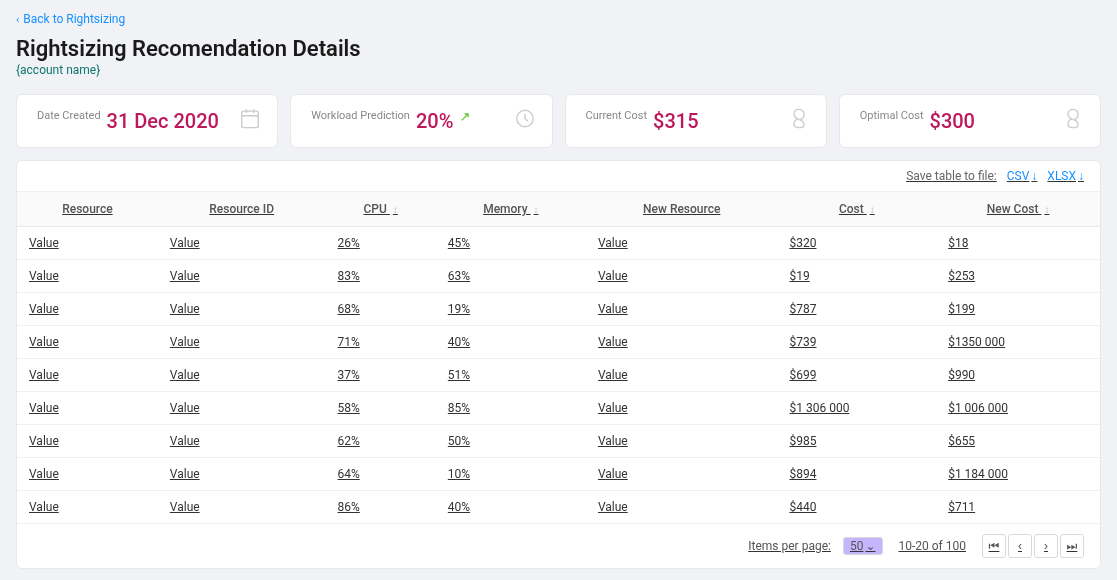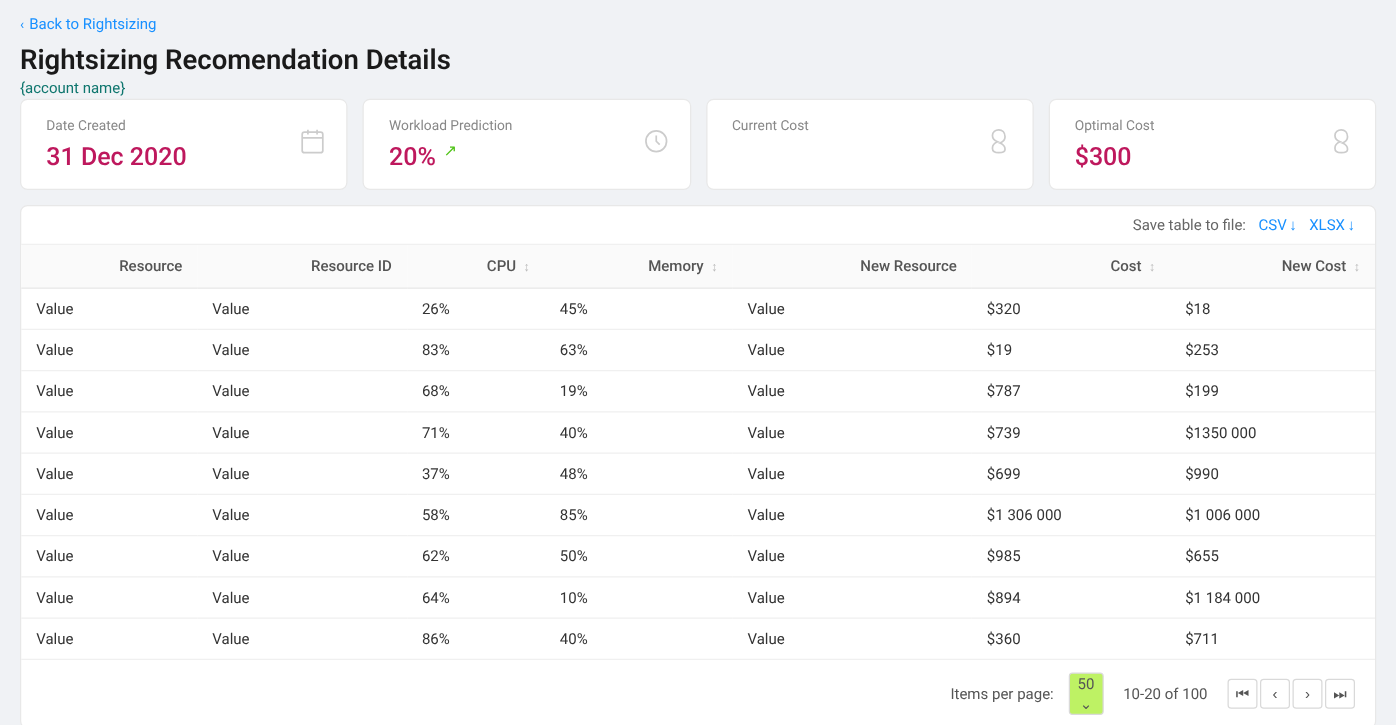--- a/index.html
+++ b/index.html
@@ -22,21 +22,21 @@
       font-size: 12px;
       cursor: pointer;
       padding: 12px 16px 6px;
       gap: 4px;
       text-decoration: none;
     }
     .back-chevron {
       font-size: 11px;
     }
     .header {
-      padding: 4px 16px 2px;
+      padding: 4px 16px 17px;
       background: #f0f2f5;
     }
     .page-title {
       font-size: 22px;
       font-weight: 600;
       color: #1a1a1a;
       margin-bottom: 2px;
     }
     .account-name {
       font-size: 12px;
@@ -48,21 +48,21 @@
       padding: 0 16px 12px;
       gap: 12px;
     }
     .metric-card {
       background: #fff;
       border: 1px solid #e8e8e8;
       border-radius: 6px;
       padding: 14px 20px;
       flex: 1;
       display: flex;
-      flex-direction: column;
+      flex-direction: row;
       gap: 6px;
       position: relative;
     }
     .metric-label {
       font-size: 11px;
       color: #888;
     }
     .metric-value {
       font-size: 20px;
       font-weight: 500;
@@ -84,20 +84,21 @@
     .trend-up {
       color: #52c41a;
       font-size: 13px;
     }
     .main-content {
       background: #fff;
       margin: 0 16px;
       border-radius: 6px;
       border: 1px solid #e8e8e8;
       padding: 0;
+      text-decoration: underline;
     }
     .table-toolbar {
       display: flex;
       justify-content: flex-end;
       align-items: center;
       padding: 8px 16px;
       gap: 6px;
       font-size: 12px;
       color: #666;
       border-bottom: 1px solid #f0f0f0;
@@ -116,21 +117,21 @@
     }
     table {
       width: 100%;
       border-collapse: collapse;
     }
     thead tr {
       background: #fafafa;
     }
     th {
       padding: 10px 12px;
-      text-align: right;
+      text-align: center;
       font-weight: 500;
       color: #555;
       font-size: 12px;
       border-bottom: 1px solid #e8e8e8;
       white-space: nowrap;
     }
     th .sort-icon {
       color: #bbb;
       font-size: 10px;
       margin-left: 3px;
@@ -159,22 +160,21 @@
       text-align: center;
     }
     .per-page-select {
       display: inline-flex;
       align-items: center;
       gap: 2px;
       border: 1px solid #d9d9d9;
       border-radius: 3px;
       padding: 1px 6px;
       cursor: pointer;
-      background: #bef264;
-      flex-direction: column;
+      background: #c4b5fd;
     }
     .pagination-info {
       margin: 0 8px;
     }
     .page-nav {
       display: inline-flex;
       gap: 2px;
     }
     .page-btn {
       width: 24px;
@@ -221,20 +221,21 @@
           <span class="metric-value">20%</span>
           <span class="trend-up">↗</span>
         </div>
       <span class="metric-icon"><svg width="22" height="22" viewBox="0 0 24 24" fill="none" stroke="#ccc" stroke-width="1.5">
             <circle cx="12" cy="12" r="9"></circle>
             <polyline points="12 7 12 12 15 15"></polyline>
           </svg></span>
     </div>
       <div class="metric-card">
       <span class="metric-label">Current Cost</span>
+      <span class="metric-value">$315</span>
       <span class="metric-icon"><svg width="22" height="22" viewBox="0 0 24 24" fill="none" stroke="#ccc" stroke-width="1.5">
             <path d="M12 2C9 2 6.5 4 6.5 7c0 2.5 2 4.5 4.5 5.5-2.5 1-4.5 3-4.5 5.5C6.5 21 9 22 12 22s5.5-1 5.5-3c0-2.5-2-4.5-4.5-5.5 2.5-1 4.5-3 4.5-5.5C17.5 4 15 2 12 2z"></path>
           </svg></span>
     </div>
       <div class="metric-card">
       <span class="metric-label">Optimal Cost</span>
       <span class="metric-value">$300</span>
       <span class="metric-icon"><svg width="22" height="22" viewBox="0 0 24 24" fill="none" stroke="#ccc" stroke-width="1.5">
             <path d="M12 2C9 2 6.5 4 6.5 7c0 2.5 2 4.5 4.5 5.5-2.5 1-4.5 3-4.5 5.5C6.5 21 9 22 12 22s5.5-1 5.5-3c0-2.5-2-4.5-4.5-5.5 2.5-1 4.5-3 4.5-5.5C17.5 4 15 2 12 2z"></path>
           </svg></span>
@@ -299,21 +300,21 @@
       <td>71%</td>
       <td>40%</td>
       <td>Value</td>
       <td>$739</td>
       <td>$1350 000</td>
     </tr>
           <tr>
       <td>Value</td>
       <td>Value</td>
       <td>37%</td>
-      <td>48%</td>
+      <td>51%</td>
       <td>Value</td>
       <td>$699</td>
       <td>$990</td>
     </tr>
           <tr>
       <td>Value</td>
       <td>Value</td>
       <td>58%</td>
       <td>85%</td>
       <td>Value</td>
@@ -337,21 +338,21 @@
       <td>Value</td>
       <td>$894</td>
       <td>$1 184 000</td>
     </tr>
           <tr>
       <td>Value</td>
       <td>Value</td>
       <td>86%</td>
       <td>40%</td>
       <td>Value</td>
-      <td>$360</td>
+      <td>$440</td>
       <td>$711</td>
     </tr>
         </tbody>
     </table>
     <div class="pagination">
       <span class="pagination-label">Items per page:</span>
       <div class="per-page-select">
         <span>50</span>
         <span>⌄</span>
       </div>

